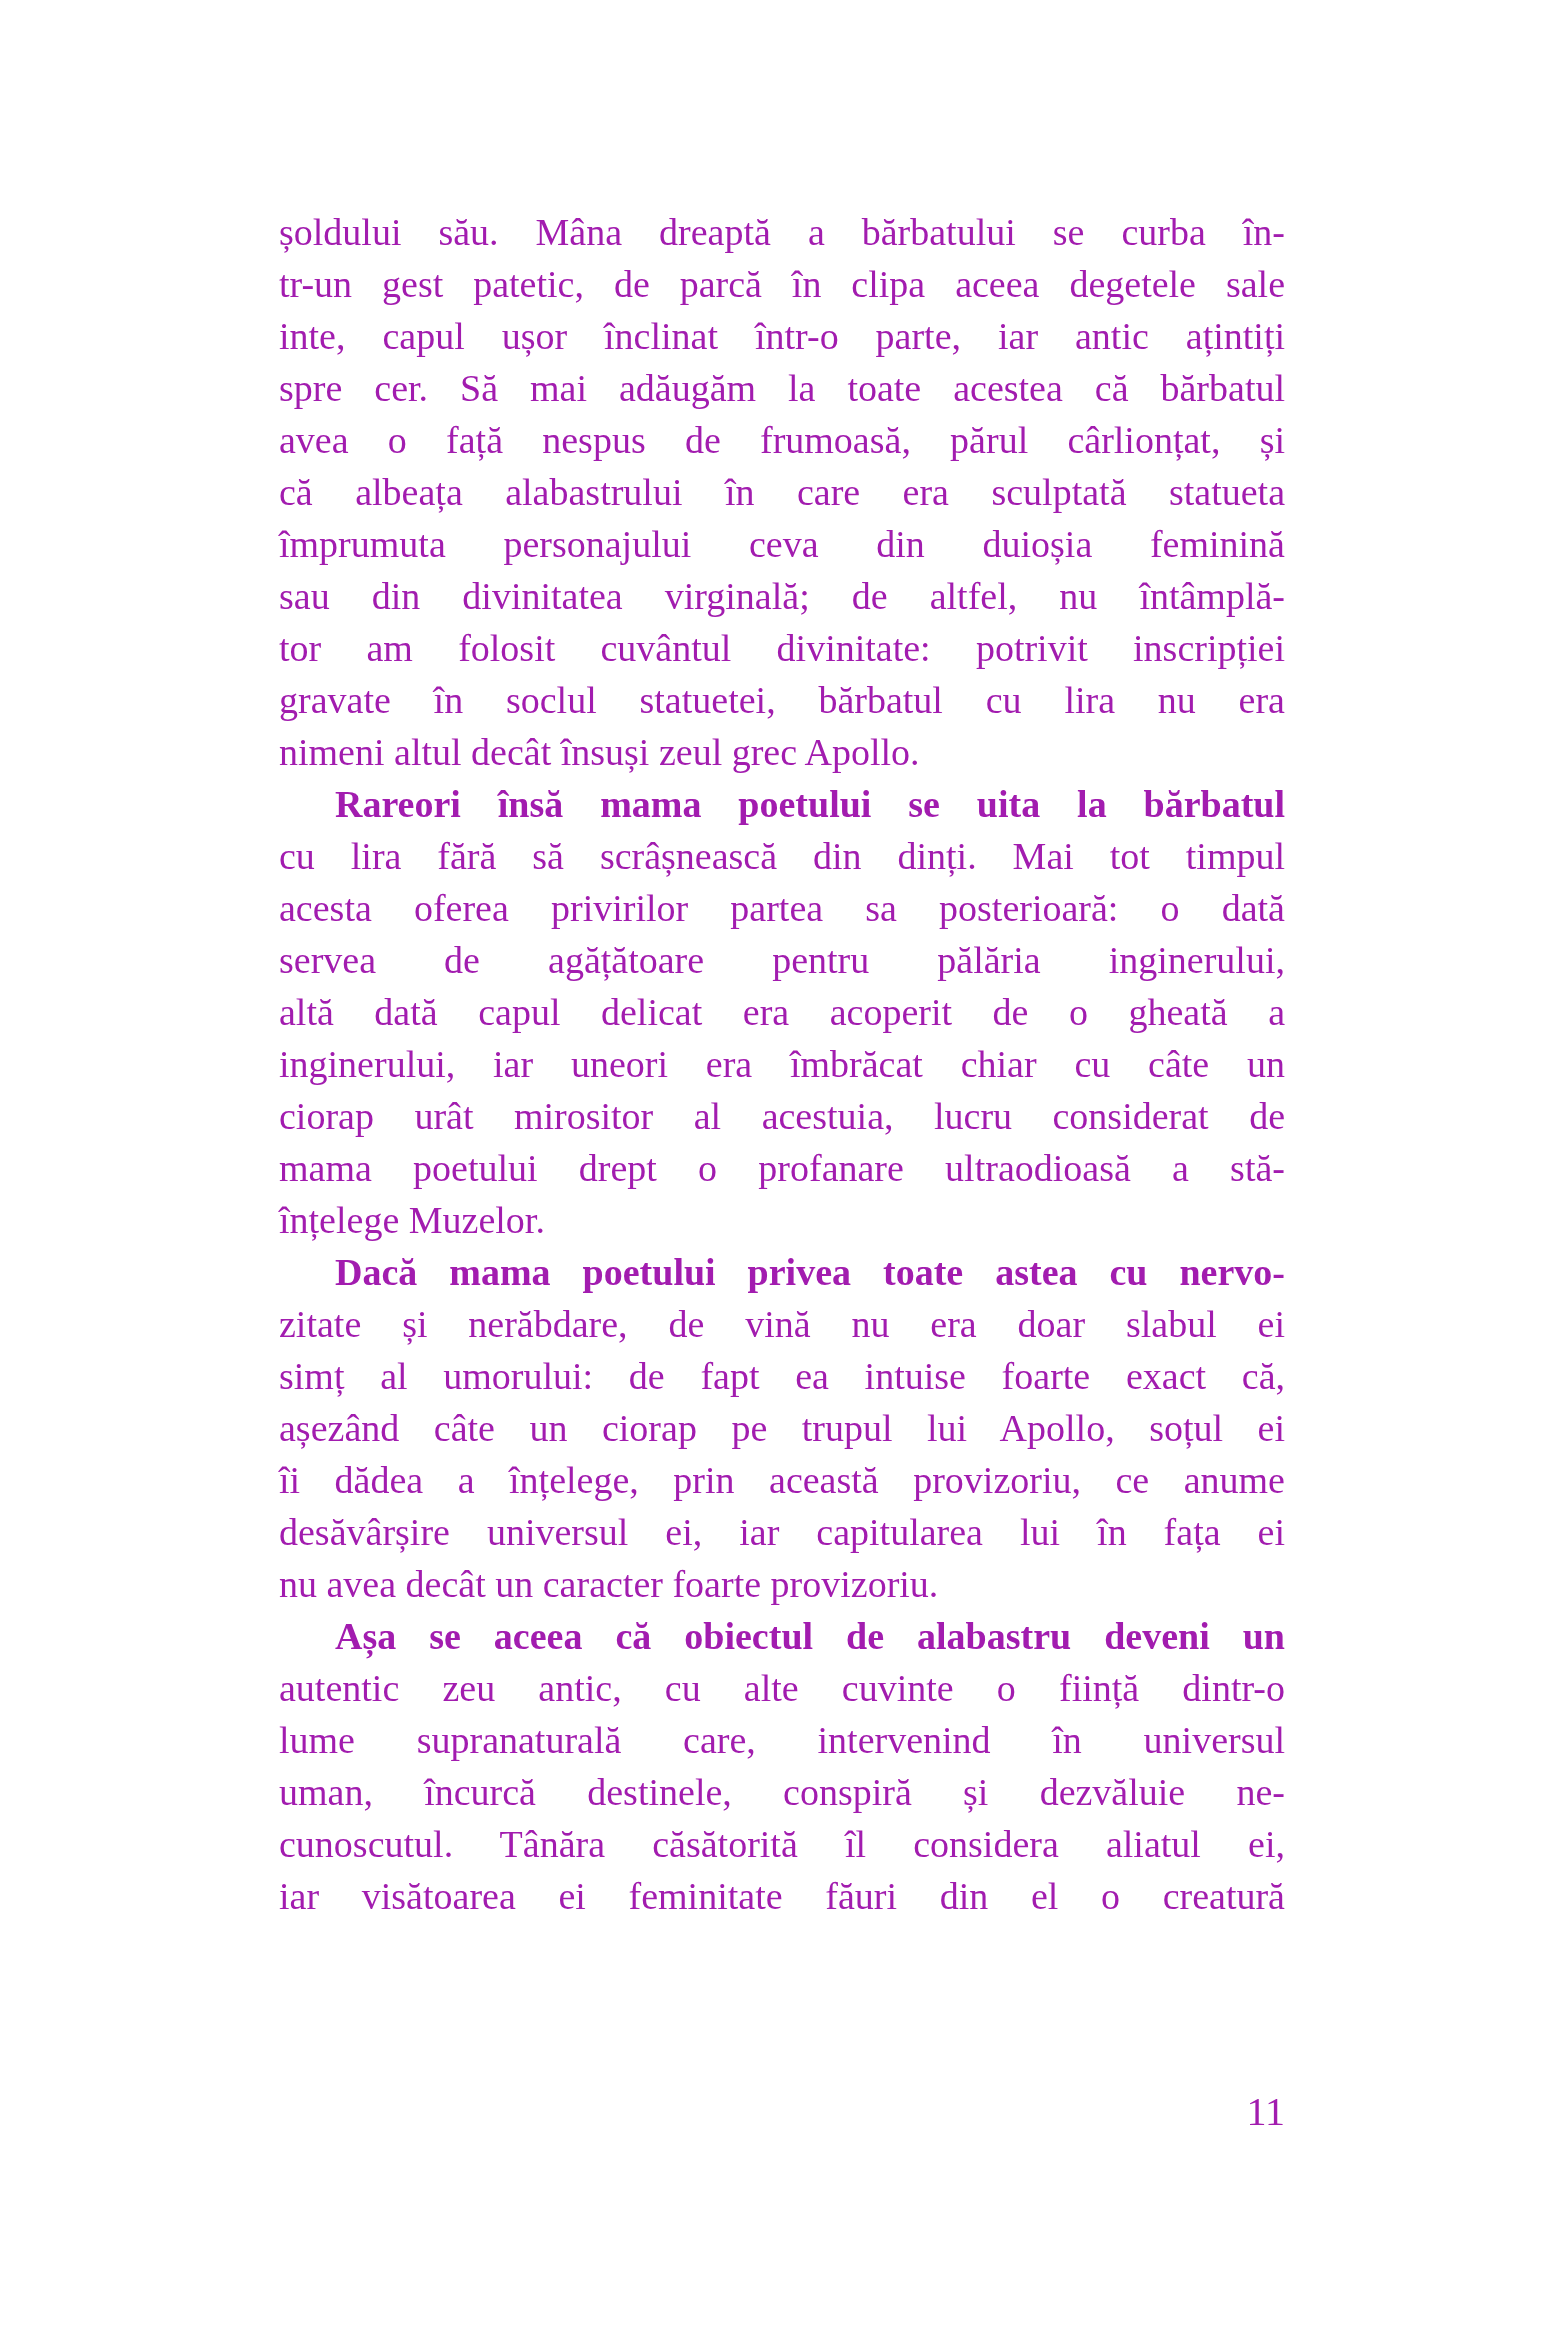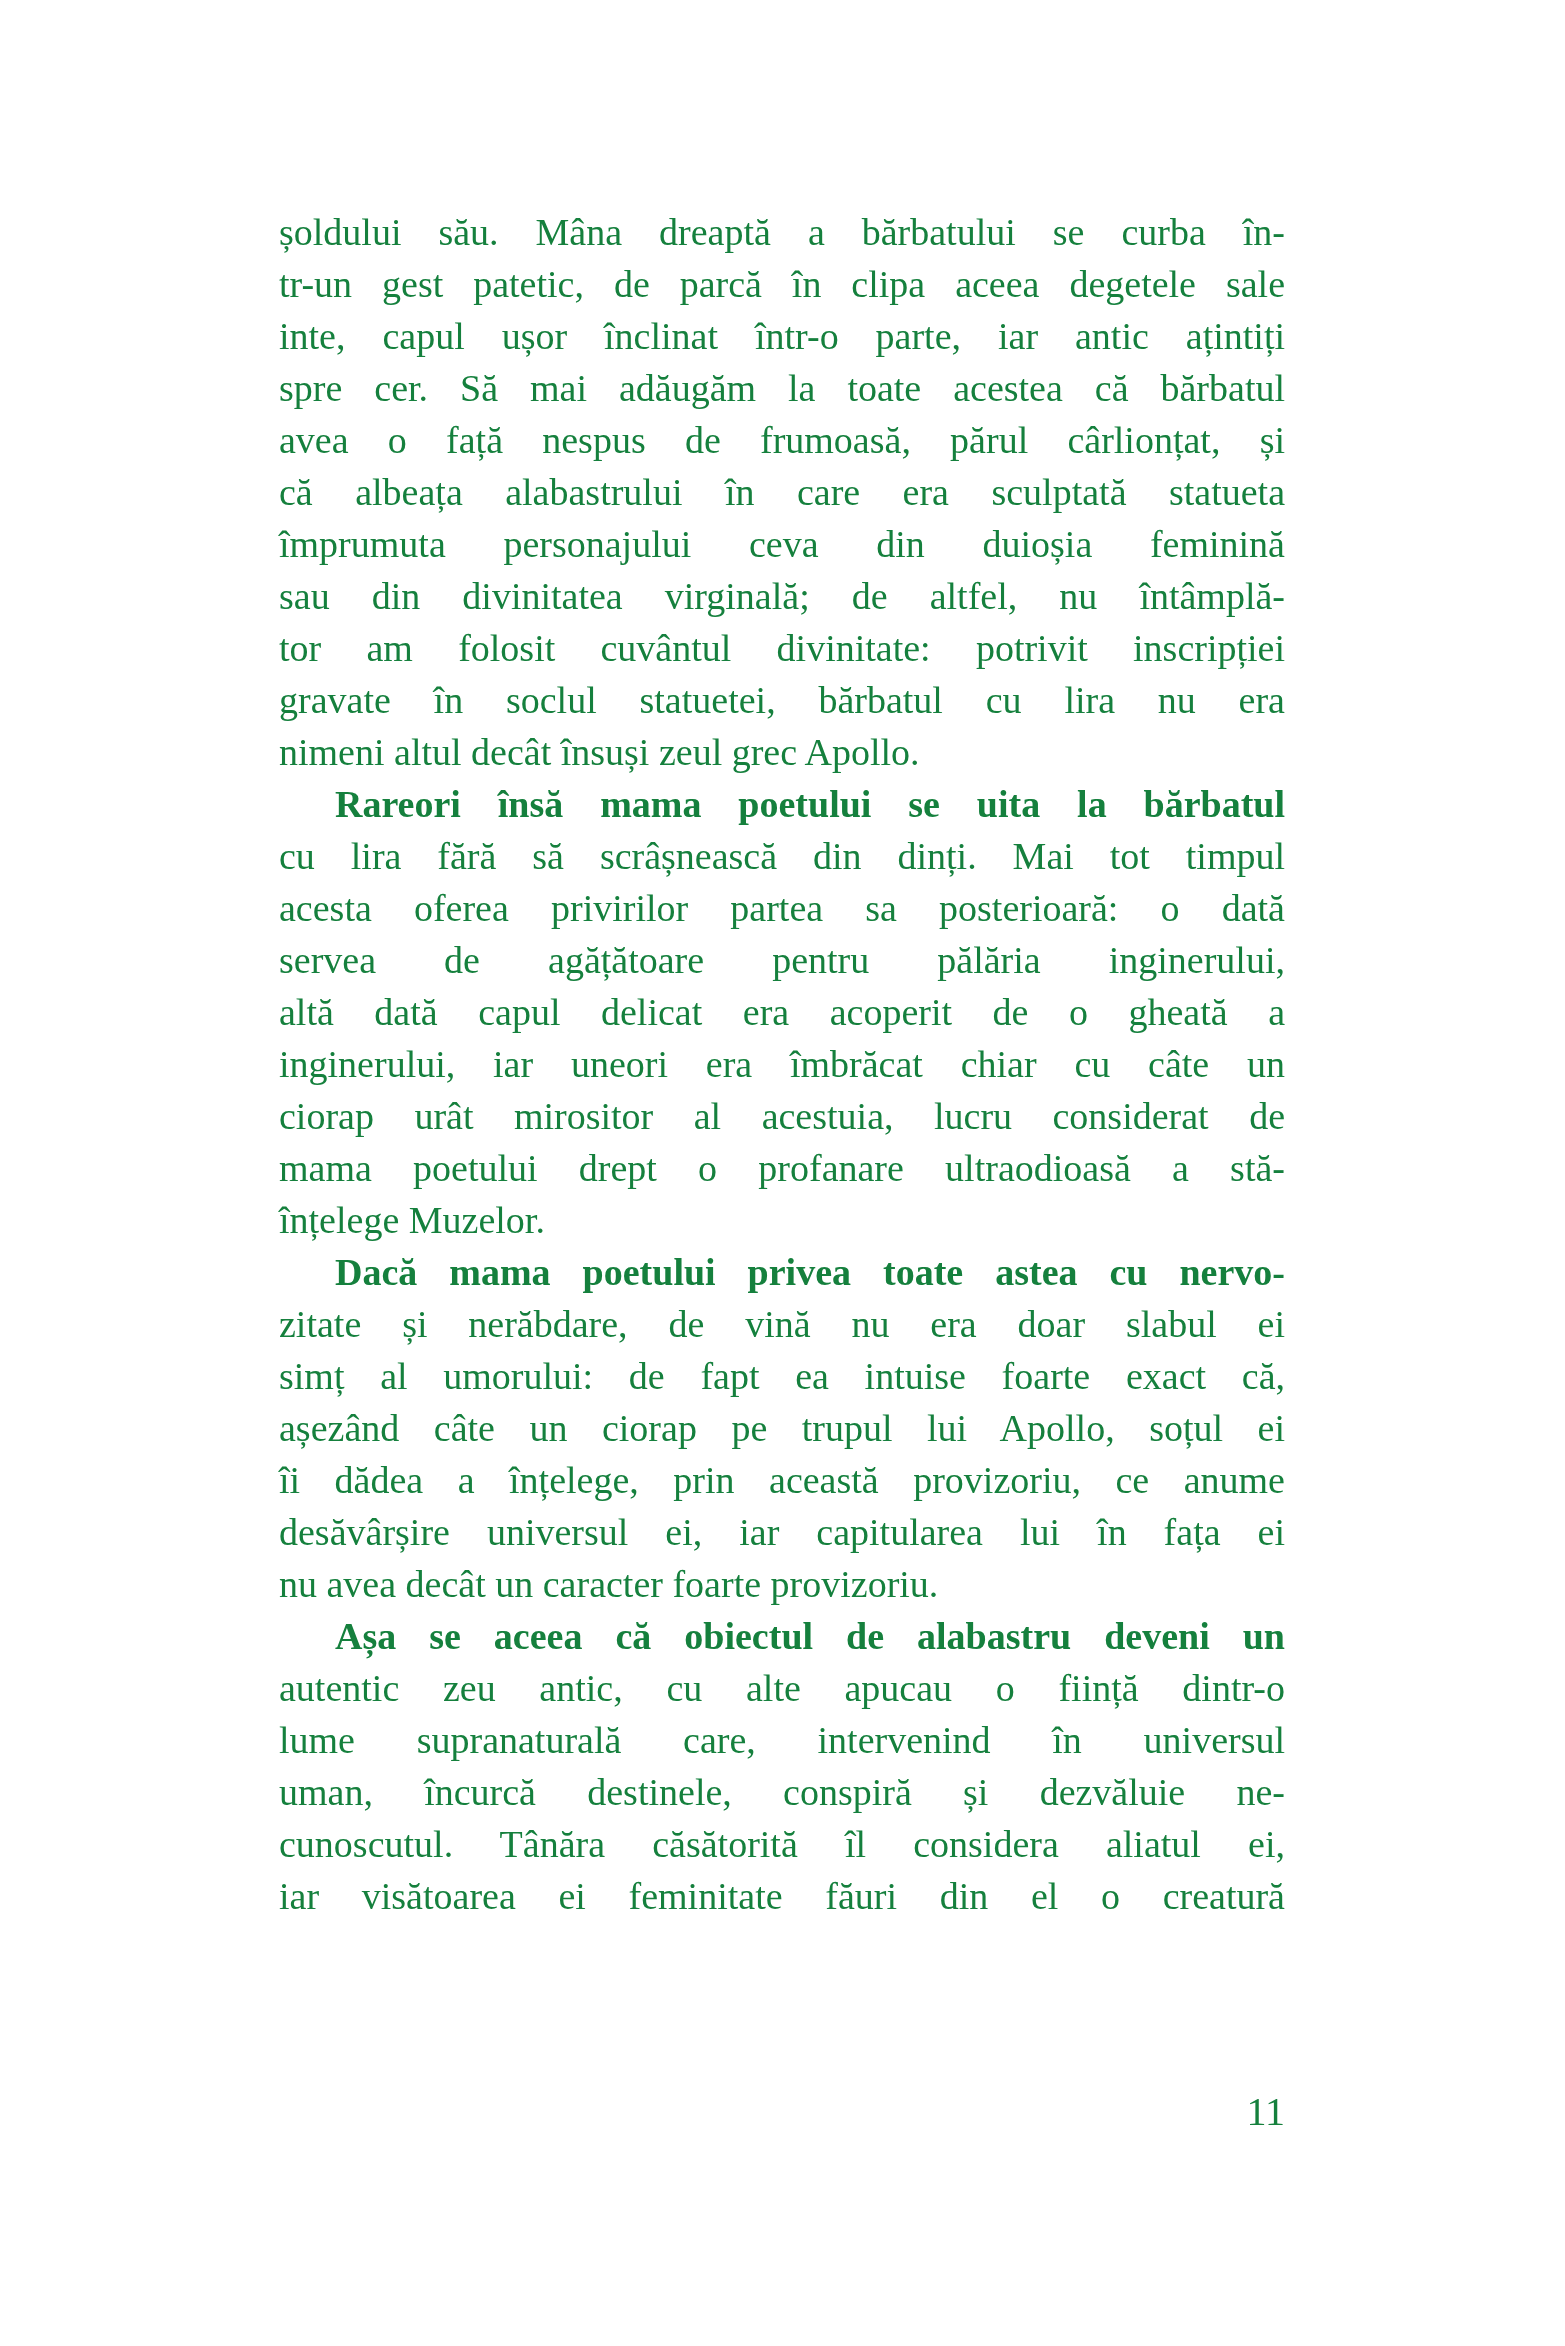--- a/index.html
+++ b/index.html
@@ -47,21 +47,21 @@
     width: 1006px;
     font-size: 40px;
     line-height: 45px;
     text-align: right;
     margin-top: 28px;
   }
 </style>
 </head>
 <body>
 
-<div class="book-page" style="background: rgb(255, 255, 255); color: #15803d;">
+<div class="book-page" style="background: rgb(255, 255, 255); color: #a21caf;">
   <div class="text-block">
       <div class="paragraph">
         <div class="line">șoldului său. Mâna dreaptă a bărbatului se curba în-</div>
         <div class="line">tr-un gest patetic, de parcă în clipa aceea degetele sale</div>
         <div class="line">inte, capul ușor înclinat într-o parte, iar antic ațintiți</div>
         <div class="line">spre cer. Să mai adăugăm la toate acestea că bărbatul</div>
         <div class="line">avea o față nespus de frumoasă, părul cârlionțat, și</div>
         <div class="line">că albeața alabastrului în care era sculptată statueta</div>
         <div class="line">împrumuta personajului ceva din duioșia feminină</div>
         <div class="line">sau din divinitatea virginală; de altfel, nu întâmplă-</div>
@@ -84,21 +84,21 @@
         <div class="line indent">Dacă mama poetului privea toate astea cu nervo-</div>
         <div class="line">zitate și nerăbdare, de vină nu era doar slabul ei</div>
         <div class="line">simț al umorului: de fapt ea intuise foarte exact că,</div>
         <div class="line">așezând câte un ciorap pe trupul lui Apollo, soțul ei</div>
         <div class="line">îi dădea a înțelege, prin această provizoriu, ce anume</div>
         <div class="line">desăvârșire universul ei, iar capitularea lui în fața ei</div>
         <div class="line no-justify">nu avea decât un caracter foarte provizoriu.</div>
       </div>
       <div class="paragraph">
         <div class="line indent">Așa se aceea că obiectul de alabastru deveni un</div>
-        <div class="line">autentic zeu antic, cu alte apucau o ființă dintr-o</div>
+        <div class="line">autentic zeu antic, cu alte cuvinte o ființă dintr-o</div>
         <div class="line">lume supranaturală care, intervenind în universul</div>
         <div class="line">uman, încurcă destinele, conspiră și dezvăluie ne-</div>
         <div class="line">cunoscutul. Tânăra căsătorită îl considera aliatul ei,</div>
         <div class="line">iar visătoarea ei feminitate făuri din el o creatură</div>
       </div>
     </div>
   <div class="page-number">11</div>
 </div>
 
 

